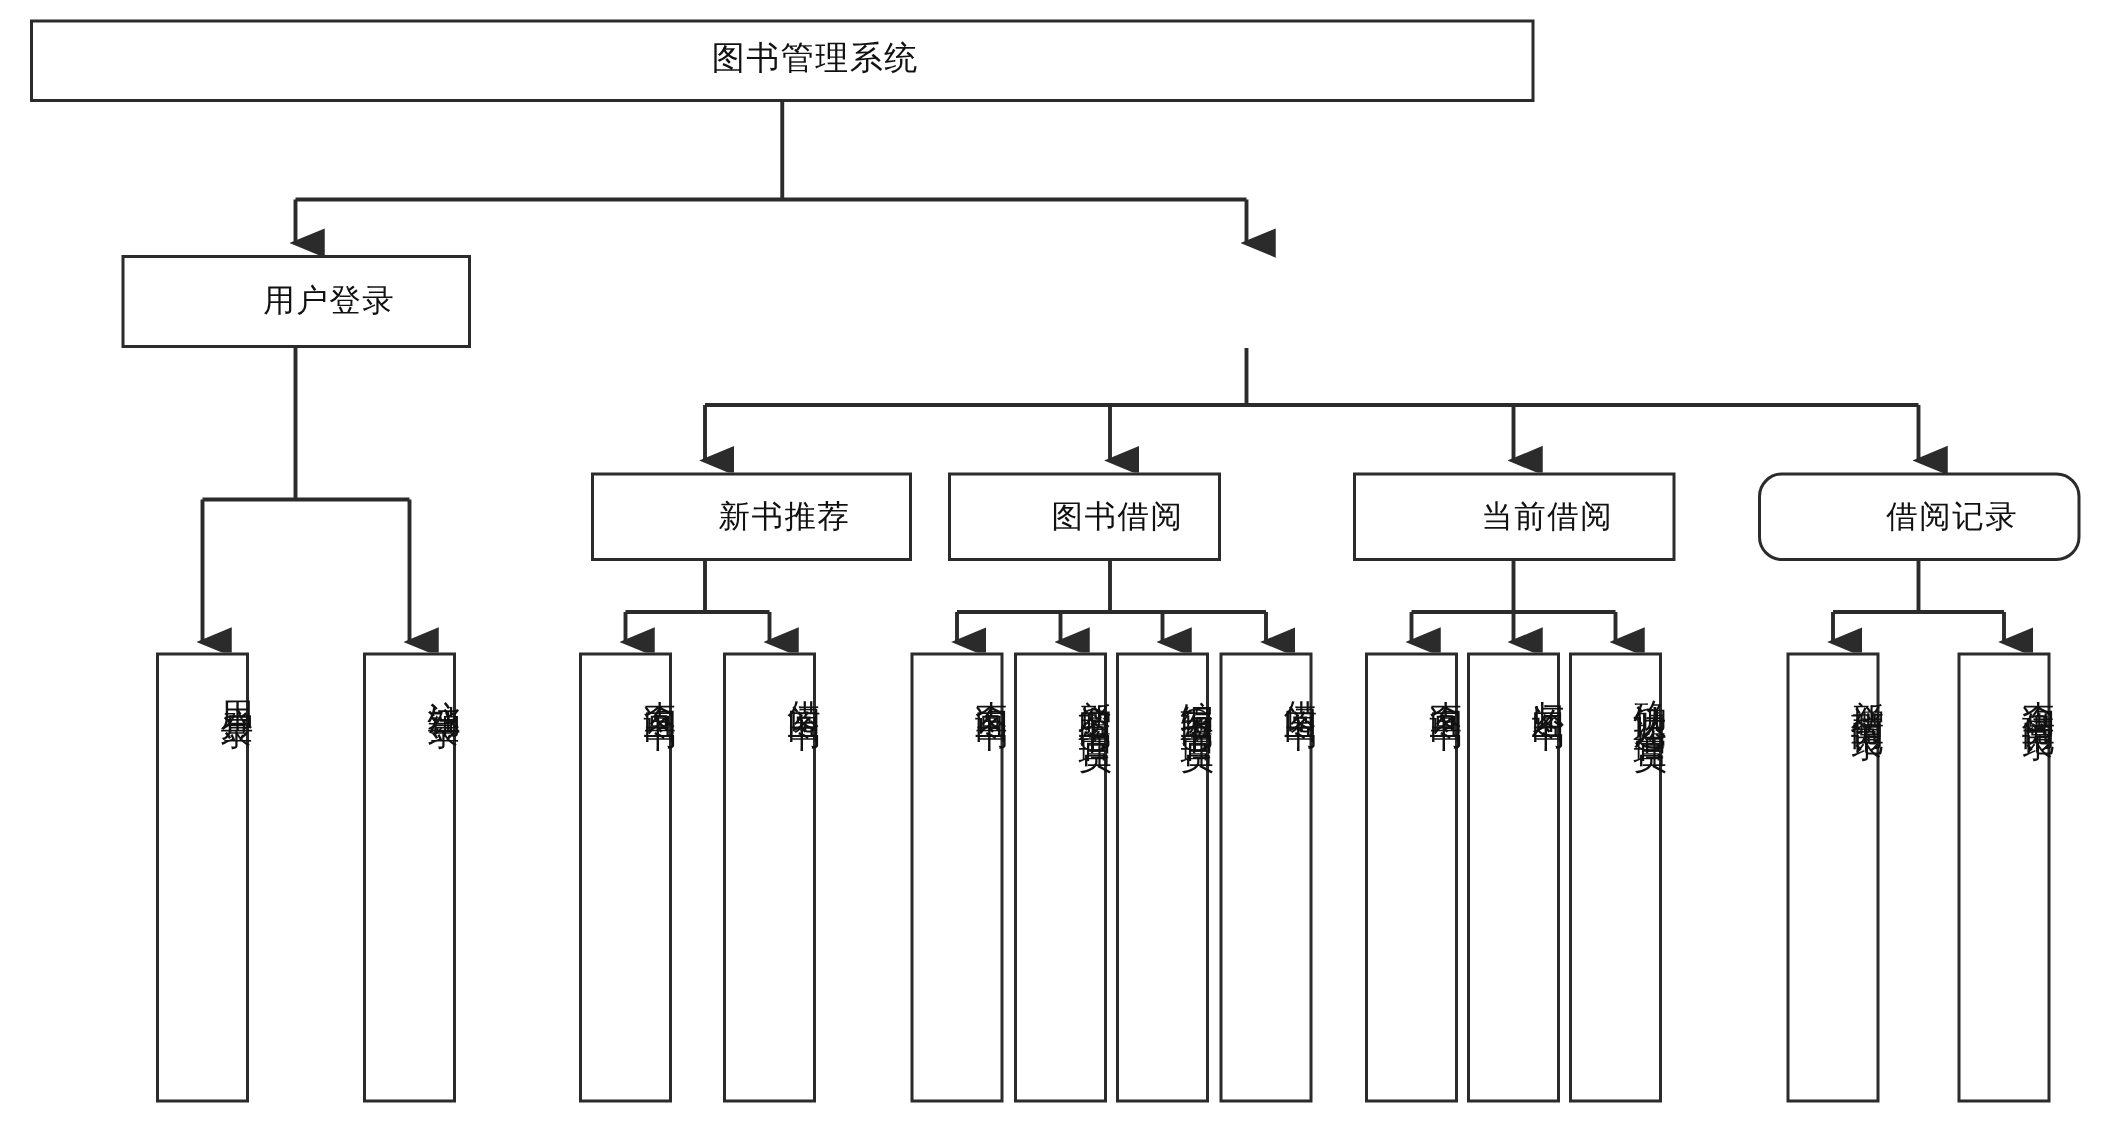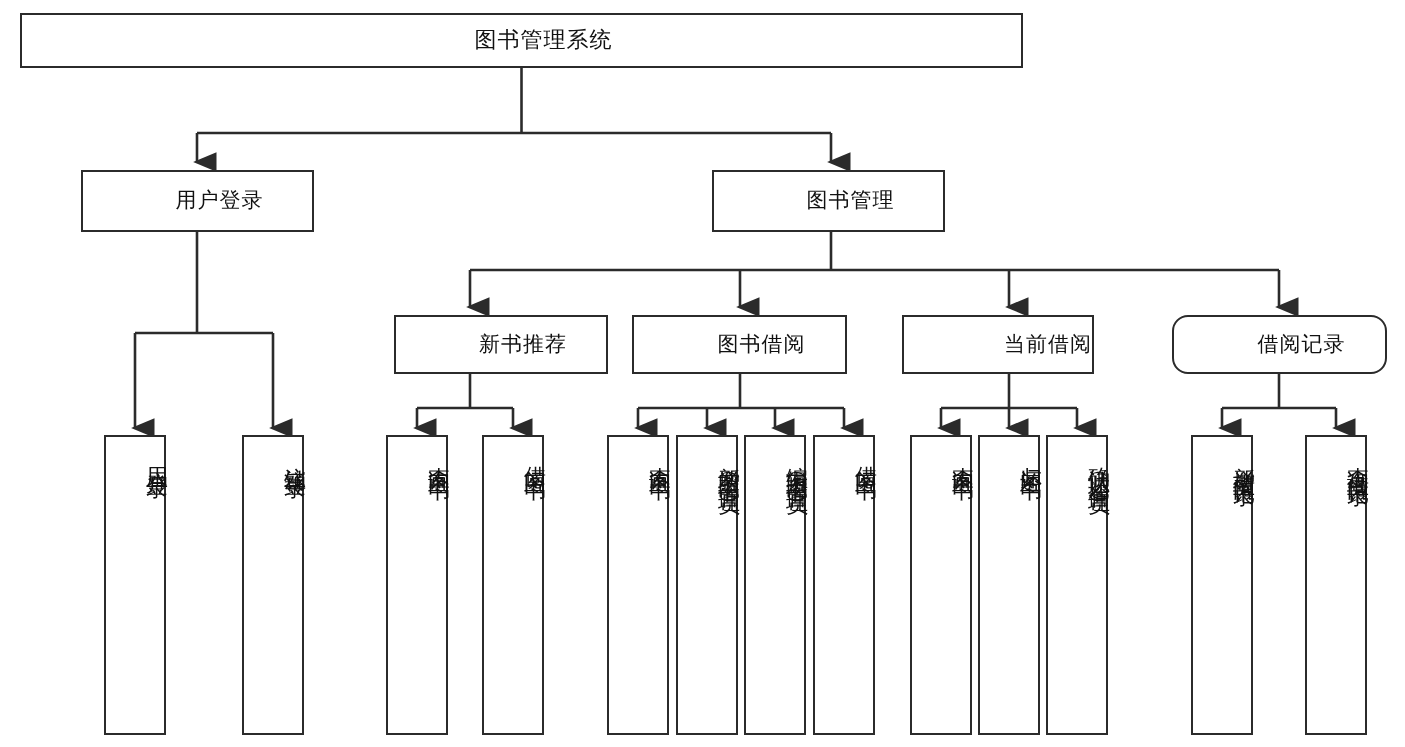--- a/index.html
+++ b/index.html
@@ -115,33 +115,30 @@
   </svg>
 
   <div class="node h-node root" style="left:20px;top:13px;width:1003px;height:55px;">
     <span class="lbl">图书管理系统</span>
   </div>
 
   <div class="node h-node" style="left:81px;top:170px;width:233px;height:62px;">
     <span class="lbl">用户登录</span>
   </div>
 
-  <div class="node h-node" style="left:712px;top:170px;width:233px;height:62px;">
-    <span class="lbl">图书管理</span>
-  </div>
 
   <div class="node h-node" style="left:363px;top:315px;width:214px;height:59px;margin-left:31px;">
     <span class="lbl">新书推荐</span>
   </div>
 
-  <div class="node h-node" style="left:632px;top:315px;width:215px;height:59px;">
+  <div class="node h-node" style="left:632px;top:315px;width:182px;height:59px;">
     <span class="lbl">图书借阅</span>
   </div>
 
-  <div class="node h-node" style="left:902px;top:315px;width:192px;height:59px;justify-content:flex-end;">
+  <div class="node h-node" style="left:902px;top:315px;width:215px;height:59px;">
     <span class="lbl">当前借阅</span>
   </div>
 
   <div class="node h-node" style="left:1172px;top:315px;width:215px;height:59px;border-radius:16px;">
     <span class="lbl">借阅记录</span>
   </div>
 
   <div class="node leaf" style="left:104px;top:435px;width:62px;height:300px;">
     <span class="lbl">用户登录</span>
   </div>

